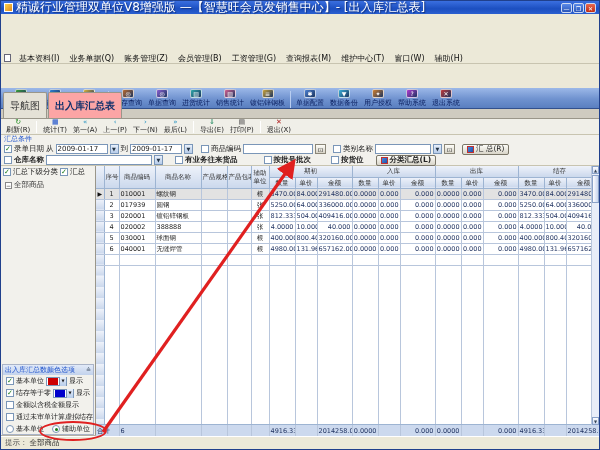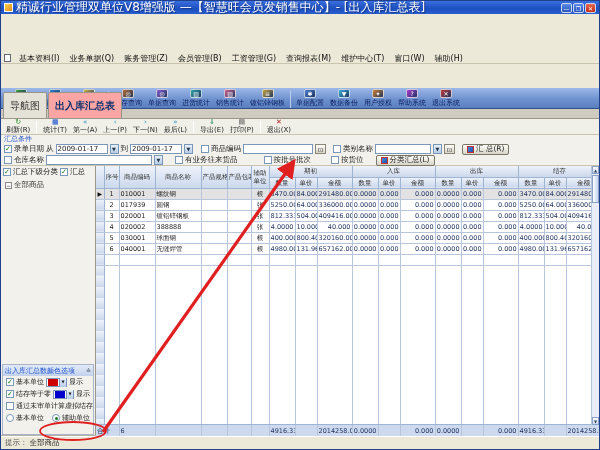--- a/index.html
+++ b/index.html
@@ -36,21 +36,21 @@
   .toolbar2 { height:16px; background:#f0efe8; border-bottom:1px solid #c8c4b0; display:flex; align-items:center; padding:0 2px; flex:0 0 auto; }
   .tb2-btn { display:flex; flex-direction:column; align-items:center; padding:0 3px; }
   .tb2-ic { font-size:7px; line-height:7px; height:7px; }
   .tb2-lbl { font-size:7px; line-height:8px; color:#222; white-space:nowrap; }
   .tb2-sep { width:1px; height:12px; background:#b5b1a4; border-right:1px solid #fff; margin:0 3px; }
 
   
   .cond-label { height:8px; font-size:7px; line-height:8px; color:#2255cc; background:#f2f1ec; padding-left:3px; flex:0 0 auto; }
   .frow { display:flex; align-items:center; background:#f2f1ec; padding-left:3px; flex:0 0 auto; gap:2px; }
   .frow1 { height:12px; }
-  .frow2 { height:11px; border-bottom:1px solid #c8c4b0; }
+  .frow2 { height:11px; border-bottom:1px solid #c8c4b0;font-weight:bold; }
   .cb { width:8px; height:8px; background:#fff; border:1px solid #7a96b8; font-size:7px; line-height:7px; text-align:center; color:#1a7a1a; flex:0 0 auto; }
   .cb.checked::before { content:"✓"; }
   .flabel { font-size:7.5px; white-space:nowrap; }
   .field { background:#fff; border:1px solid #7a96b8; height:10px; font-size:7px; line-height:9px; padding:0 1px; display:flex; align-items:center; }
   .drop { width:9px; height:10px; background:linear-gradient(180deg,#e8f0fc,#b8cdea); border:1px solid #7a96b8; font-size:5px; line-height:9px; text-align:center; color:#234; }
   .mini-btn { width:11px; height:10px; background:linear-gradient(180deg,#fdfdf8,#d8d4c8); border:1px solid #8a8678; font-size:6px; line-height:9px; text-align:center; }
   .act-btn { height:11px; background:linear-gradient(180deg,#fdfdf8,#d8d4c8); border:1px solid #7a7668; border-radius:2px; font-size:7.5px; line-height:10px; padding:0 4px; display:flex; align-items:center; gap:2px; white-space:nowrap; }
   .act-ic { width:7px; height:7px; background:linear-gradient(135deg,#4a8ae0,#1c50a8); border:1px solid #c03030; }
 
   
@@ -315,20 +315,24 @@
               <span>显示</span>
             </div>
             <div class="opts-item">
               <span class="cb checked"></span>
               <span>结存等于零</span>
               <span class="swatch-dd">
                 <span class="swatch" style="background: rgb(0, 0, 204);"></span>
                 <span class="swatch-arrow">▼</span>
               </span>
               <span>显示</span>
+            </div>
+            <div class="opts-item">
+              <span class="cb"></span>
+              <span>金额以含税金额显示</span>
             </div>
             <div class="opts-item">
               <span class="cb"></span>
               <span>通过未审单计算虚拟结存</span>
             </div>
             <div class="opts-item">
               <span class="radio"></span>
               <span>基本单位</span>
               <span style="width: 4px;"></span>
               <span class="radio sel"></span>

